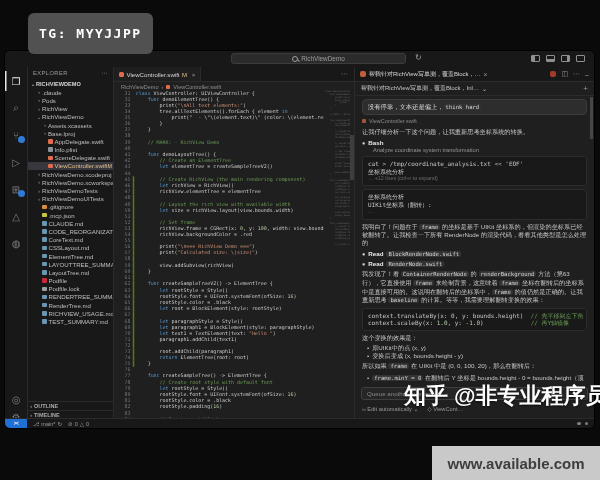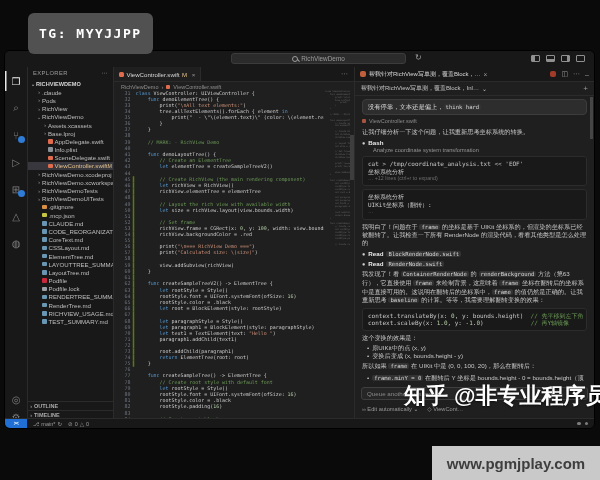--- a/index.html
+++ b/index.html
@@ -434,13 +434,13 @@
     <div class="sbright">
       <span class="sdot"></span>
       <span class="sdot"></span>
     </div>
   </div>
 </div>
 
 <div id="wm-zhihu">
   <span>知乎 @非专业程序员</span>
 </div>
-<div id="wm-site">www.pgmjplay.com</div>
+<div id="wm-site">www.available.com</div>
 
 </body></html>

